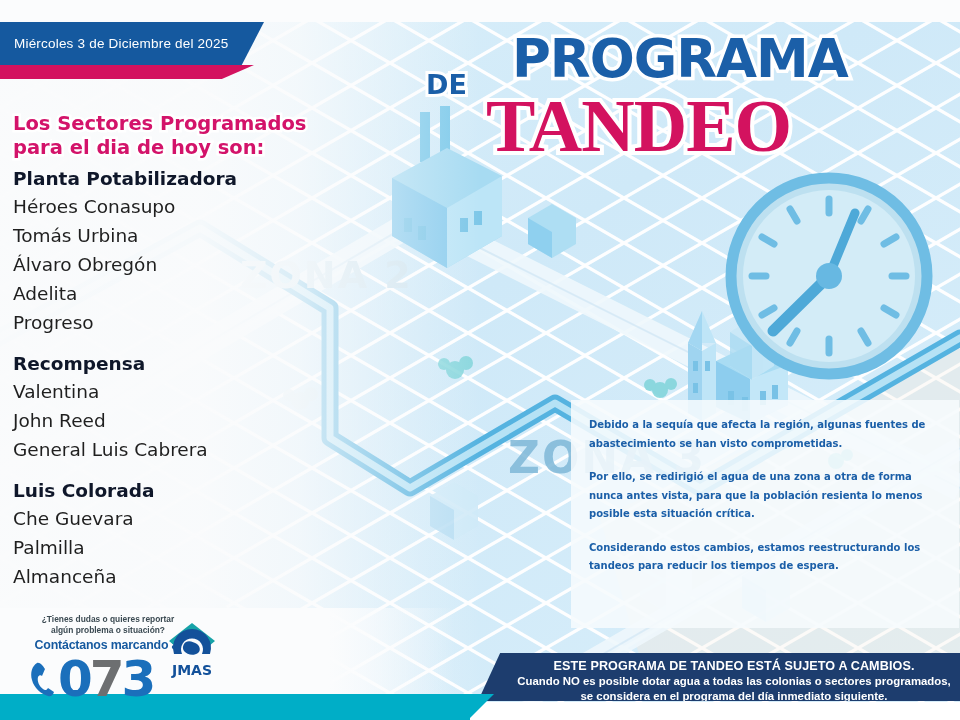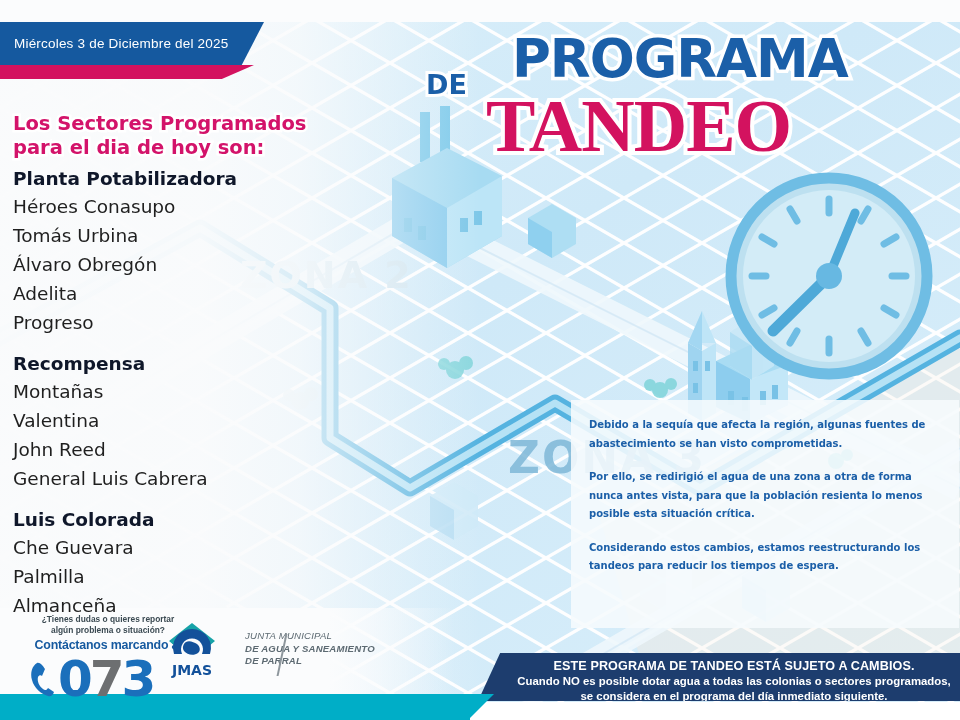--- a/index.html
+++ b/index.html
@@ -306,21 +306,20 @@
       <div class="grp-title">Planta Potabilizadora</div>
       <div class="grp-item">Héroes Conasupo</div>
       <div class="grp-item">Tomás Urbina</div>
       <div class="grp-item">Álvaro Obregón</div>
       <div class="grp-item">Adelita</div>
       <div class="grp-item">Progreso</div>
     </div>
 
     <div class="grp">
       <div class="grp-title">Recompensa</div>
-      <div class="grp-item">Montañas</div>
       <div class="grp-item">Valentina</div>
       <div class="grp-item">John Reed</div>
       <div class="grp-item">General Luis Cabrera</div>
     </div>
 
     <div class="grp">
       <div class="grp-title">Luis Colorada</div>
       <div class="grp-item">Che Guevara</div>
       <div class="grp-item">Palmilla</div>
       <div class="grp-item">Almanceña</div>
@@ -357,23 +356,15 @@
     </div>
   </div>
 
   <div class="jmas">
     <svg width="60" height="58" viewBox="0 0 60 58">
       <path d="M30 3 L53 21 L47 26 L30 13 L13 26 L7 21 Z" fill="#17a3a8"></path>
       <path d="M12 28 A19 19 0 1 0 48 28 L40 28 A11 11 0 1 1 20 28 Z" fill="#13519a" transform="rotate(180 30 31)"></path>
       <path d="M24 22 C21 24 20 28 22 31 C25 35 32 36 36 33 C39 31 38 26 35 24 C32 22 27 20 24 22 Z" fill="#13519a"></path>
       <text x="30" y="55" font-family="DejaVu Sans, sans-serif" font-size="14" font-weight="bold" fill="#13519a" text-anchor="middle">JMAS</text>
     </svg>
-    <div style="position:relative;">
-      <div class="divider"></div>
-      <div class="jmas-text">
-        <div class="l1">JUNTA MUNICIPAL</div>
-        <div>DE AGUA Y SANEAMIENTO</div>
-        <div>DE PARRAL</div>
-      </div>
-    </div>
   </div>
 
 </div>
 
 </body></html>

